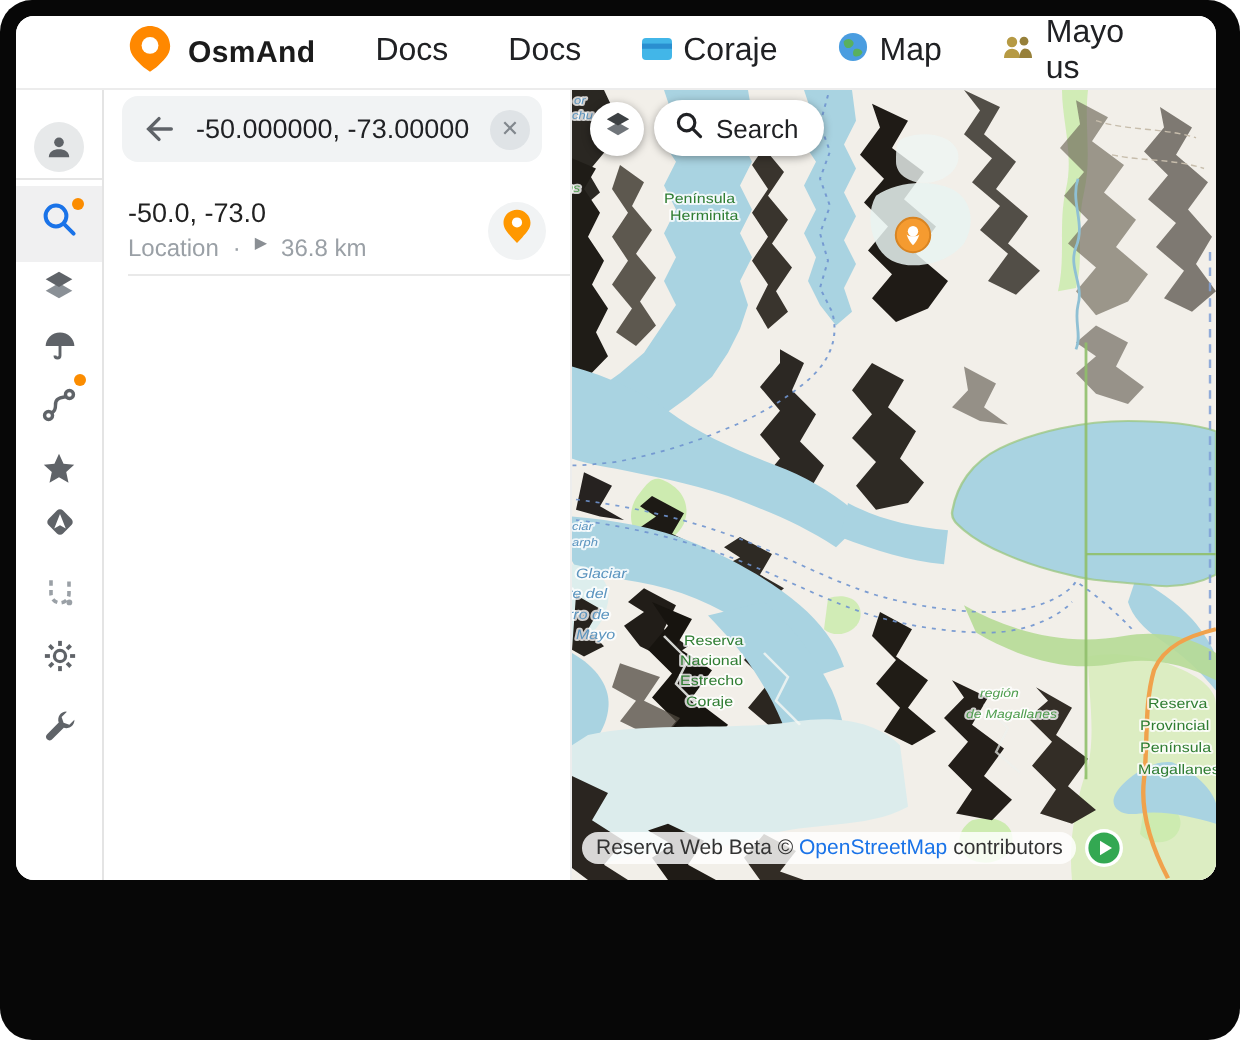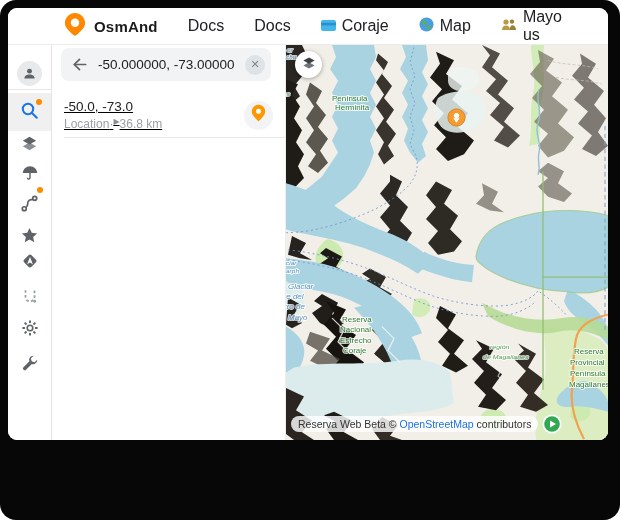--- a/index.html
+++ b/index.html
@@ -19,23 +19,23 @@
   .rail-active{position:absolute;left:0;top:48px;width:43px;height:38px;background:#f0f0f1;}
   .avatar{width:25px;height:25px;border-radius:50%;background:#e7e9ea;display:flex;align-items:center;justify-content:center;}
   .badge{position:absolute;width:6px;height:6px;border-radius:50%;background:#fb8c00;}
   .menu-label{position:absolute;left:12px;top:441px;width:43px;text-align:center;font-size:11px;color:#1a73e8;cursor:pointer;}
   
   .panel{width:233px;border-right:1px solid #ededed;position:relative;background:#fff;flex:0 0 auto;}
   .search-bar{position:absolute;left:9px;top:3px;width:210px;height:33px;background:#f1f3f4;border-radius:8px;display:flex;align-items:center;padding:0 6px 0 10px;box-sizing:border-box;gap:8px;}
   .search-bar input{flex:1;min-width:0;border:0;outline:0;background:transparent;font-size:13.5px;color:#202124;font-family:"Liberation Sans",sans-serif;}
   .clear-btn{width:20px;height:20px;border-radius:50%;background:#dfe3e6;color:#81878d;font-size:11px;display:flex;align-items:center;justify-content:center;cursor:pointer;flex:0 0 auto;}
   .result{position:absolute;left:0;top:48px;width:233px;height:44px;display:flex;align-items:center;padding:0 12px;box-sizing:border-box;cursor:pointer;}
-  .result-text{flex:1;min-width:0;text-decoration:underline;}
+  .result-text{flex:1;min-width:0;}
   .result-title{font-size:13.5px;color:#212121;margin-bottom:3px;}
-  .result-sub{font-size:12px;color:#9aa0a6;display:flex;gap:0;}
+  .result-sub{font-size:12px;color:#9aa0a6;display:flex;gap:7px;}
   .tri{font-size:8px;color:#8a8f94;}
   .pin-btn{width:29px;height:29px;border-radius:50%;background:#f1f3f4;display:flex;align-items:center;justify-content:center;flex:0 0 auto;cursor:pointer;}
   .panel-div{position:absolute;left:12px;right:0;top:92px;height:1px;background:#e9e9e9;}
   
   .map{flex:1;position:relative;background:#f2efe9;overflow:hidden;}
   .terrain{position:absolute;inset:0;width:100%;height:100%;}
   .map-circle-btn{position:absolute;left:9px;top:6px;width:27px;height:27px;border-radius:50%;background:#fff;box-shadow:0 1px 4px rgba(0,0,0,.35);display:flex;align-items:center;justify-content:center;cursor:pointer;}
   .map-search{position:absolute;left:41px;top:5px;height:28px;padding:0 13px 0 10px;border-radius:14px;background:#fff;box-shadow:0 1px 4px rgba(0,0,0,.35);display:flex;align-items:center;gap:6px;font-size:13px;font-weight:500;color:#202124;cursor:pointer;}
   .marker{position:absolute;left:160px;top:62px;cursor:pointer;}
   .attribution{position:absolute;left:5px;bottom:6px;display:flex;align-items:center;gap:4px;}
@@ -356,20 +356,29 @@
       </svg>
 
       <div class="map-circle-btn">
         <span>
           <svg width="16" height="16" viewBox="0 0 20 20">
                 <polygon points="10,9 17,13 10,17 3,13" fill="#70757a"></polygon>
                 <polygon points="10,3 17,7 10,11 3,7" fill="#3c4043"></polygon>
               </svg>
         </span>
       </div>
+      <div class="map-search">
+        <span>
+          <svg width="15" height="15" viewBox="0 0 19 19" fill="none" stroke="#202124" stroke-width="2" stroke-linecap="round">
+                <circle cx="8" cy="8" r="5.2"></circle>
+                <line x1="12.2" y1="12.2" x2="16.8" y2="16.8"></line>
+              </svg>
+        </span>
+        <span>Search</span>
+      </div>
 
       <div class="marker">
         <svg width="21" height="21" viewBox="0 0 21 21">
               <circle cx="10.5" cy="10.5" r="8.6" fill="#f59b30" stroke="#d88422" stroke-width="1"></circle>
               <circle cx="10.5" cy="8.6" r="2.6" fill="#fff"></circle>
               <path d="M7.3,10.2 C8.2,13 9.5,14.6 10.5,15.6 C11.5,14.6 12.8,13 13.7,10.2 C12.8,11.5 8.2,11.5 7.3,10.2 Z" fill="#fff"></path>
             </svg>
       </div>
 
       <div class="attribution">

